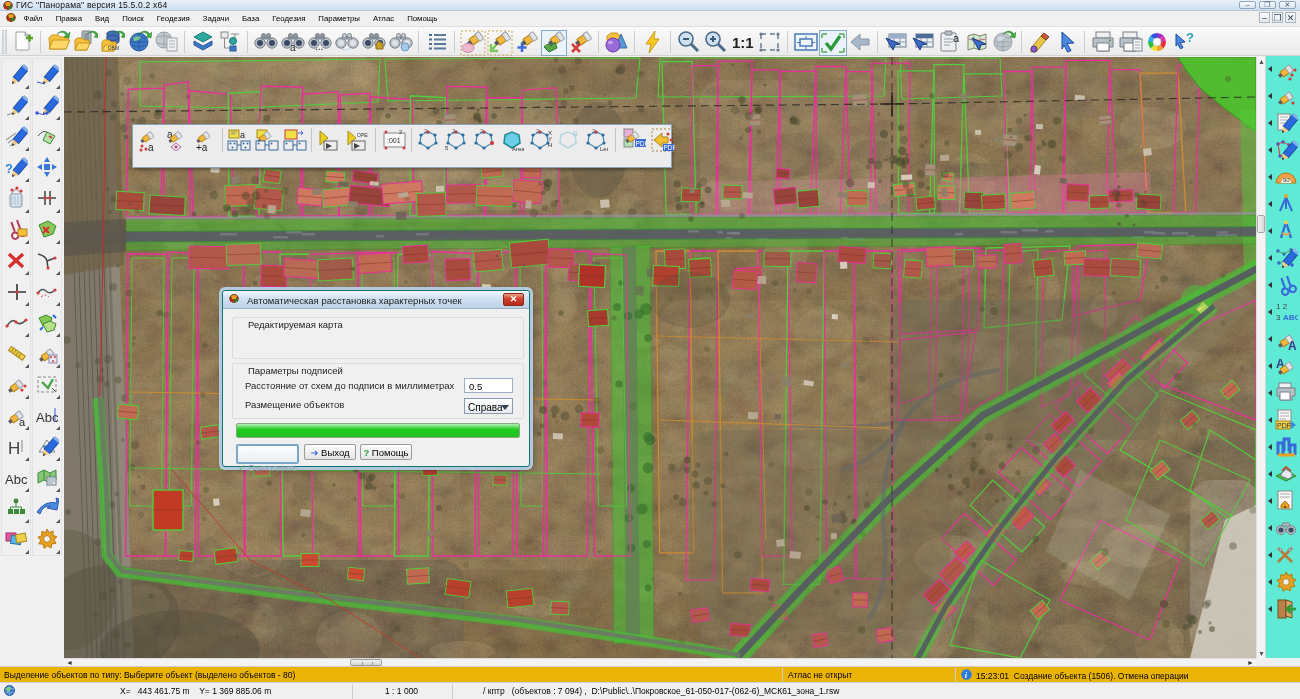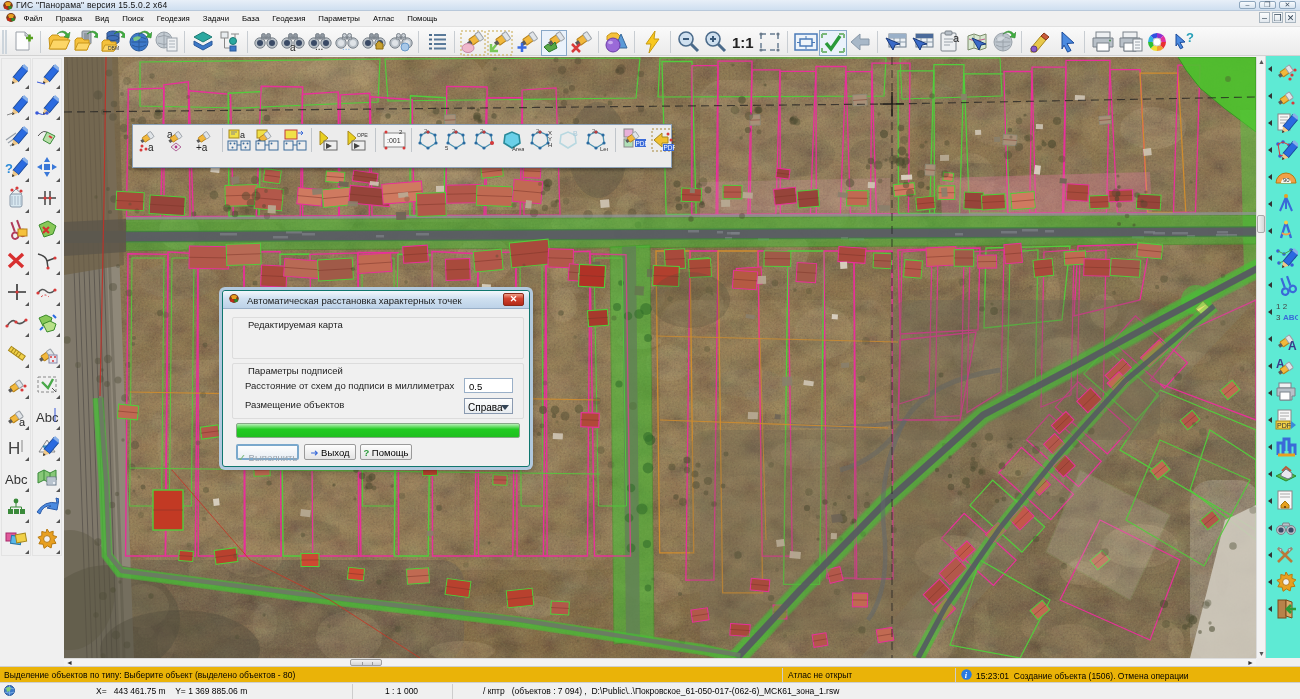--- a/index.html
+++ b/index.html
@@ -2338,35 +2338,35 @@
         </svg></span>Автоматическая расстановка характерных точек<span class="dx">✕</span></div>
 <div class="grp" style="left:9px;top:26px;width:292px;height:42px"></div>
 <div class="grp" style="left:9px;top:72px;width:292px;height:56px"></div>
 <span class="lbl" style="left:25px;top:28px">Редактируемая карта</span>
 <span class="lbl" style="left:25px;top:74px">Параметры подписей</span>
 <span class="lbl" style="left:22px;top:89px;font-size:9.5px">Расстояние от схем до подписи в миллиметрах</span>
 <div class="inp">0.5</div>
 <span class="lbl" style="left:22px;top:108px">Размещение объектов</span>
 <div class="dd">Справа<span class="ar"></span></div>
 <div class="prog"></div>
-<div class="btn def" style="left:13px;width:63px;padding-top:6px;font-size:9.5px"><span style="color:#7ab87a">✓</span> Выполнить</div>
+<div class="btn def" style="left:13px;width:63px;padding-top:16px;font-size:9.5px"><span style="color:#7ab87a">✓</span> Выполнить</div>
 <div class="btn" style="left:81px;width:52px"><span style="color:#3a6ad8">➜</span> Выход</div>
 <div class="btn" style="left:137px;width:52px"><span style="color:#2a9a3a;font-weight:bold">?</span> Помощь</div>
 </div>
 <div class="status1">
     <span style="position:absolute;left:4px;top:3px">Выделение объектов по типу: Выберите объект (выделено объектов - 80)</span>
     <span class="s1seg" style="left:782px;width:140px">Атлас не открыт</span>
     <span class="s1seg" style="left:955px;width:344px"><span style="position:relative;top:1px;display:inline-block;margin-right:4px"><svg width="11" height="11" viewBox="0 0 11 11" style="">
           <circle cx="5.5" cy="5.5" r="5.2" fill="#2a7ae0"></circle>
           <text x="3.8" y="8.6" font-size="8.5" fill="#fff" font-family="Liberation Serif" font-style="italic" font-weight="bold">i</text>
         </svg></span>15:23:01&nbsp;&nbsp;Создание объекта (1506). Отмена операции</span>
   </div>
 <div class="status2">
     <span style="position:absolute;left:4px;top:2px"><svg width="11" height="11" viewBox="0 0 11 11" style="">
         <circle cx="5.5" cy="5.5" r="5" fill="#3c78c8" stroke="#2a5a9a"></circle>
         <path d="M1 4q4.5-2.5 9 0M1 7q4.5 2.5 9 0M5.5 0.5v10" stroke="#8ab8e8" fill="none" stroke-width="0.8"></path>
         <path d="M2 3q3-2 5 0l-1 3-3 1z" fill="#7fd07f"></path>
       </svg></span>
-    <span style="position:absolute;left:96px;top:3px">X=&nbsp;&nbsp;&nbsp;443 461.75 m&nbsp;&nbsp;&nbsp;&nbsp;Y= 1 369 885.06 m</span>
+    <span style="position:absolute;left:120px;top:3px">X=&nbsp;&nbsp;&nbsp;443 461.75 m&nbsp;&nbsp;&nbsp;&nbsp;Y= 1 369 885.06 m</span>
     <span style="position:absolute;left:352px;top:1px;height:15px;border-left:1px solid #cdcdcd"></span>
     <span style="position:absolute;left:385px;top:3px">1 : 1 000</span>
     <span style="position:absolute;left:452px;top:1px;height:15px;border-left:1px solid #cdcdcd"></span>
     <span style="position:absolute;left:483px;top:3px">/ кптр&nbsp;&nbsp;&nbsp;(объектов : 7 094) ,&nbsp;&nbsp;D:\Public\..\Покровское_61-050-017-(062-6)_МСК61_зона_1.rsw</span>
   </div>
 </body></html>

